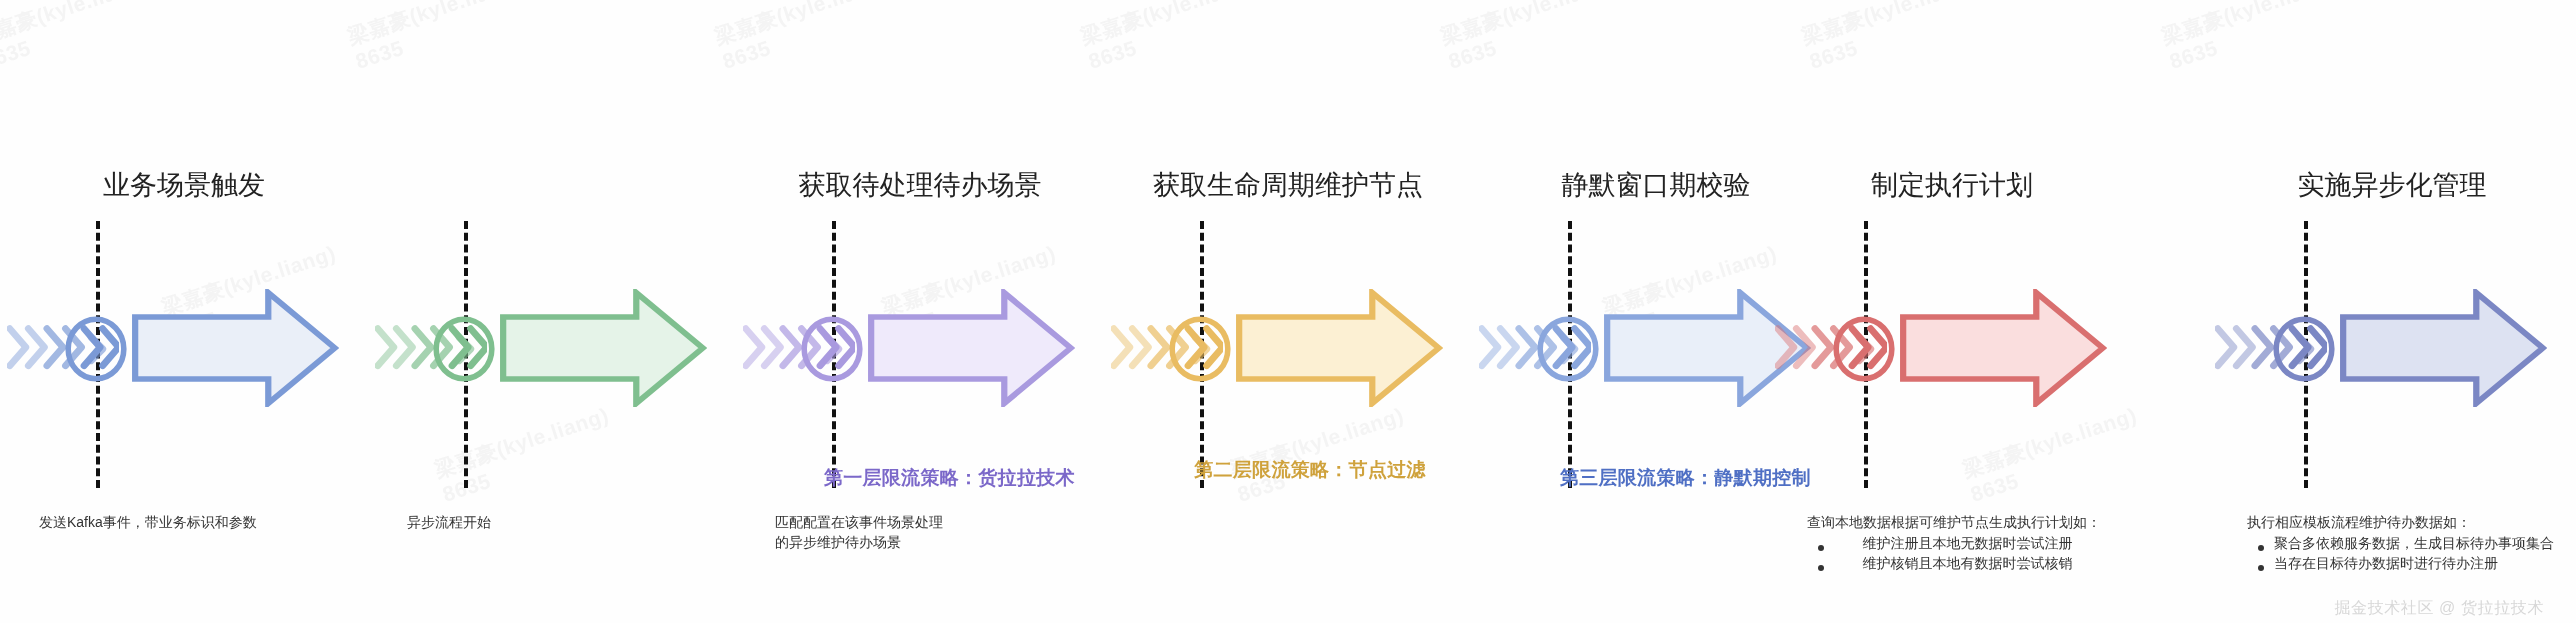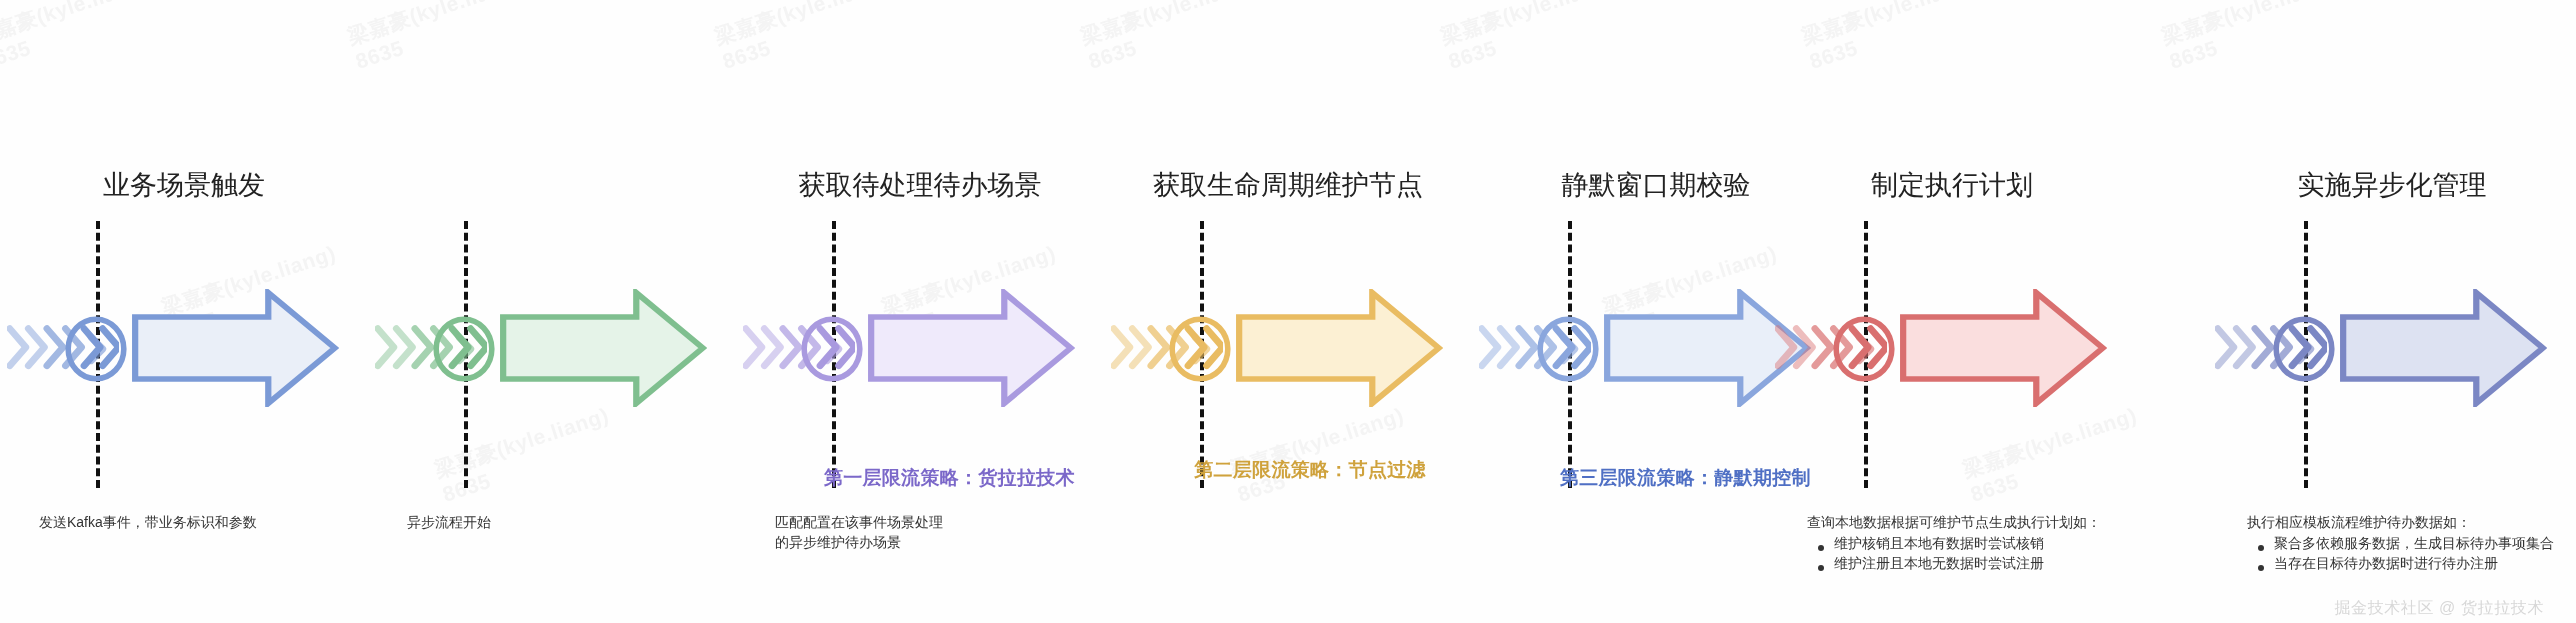--- a/index.html
+++ b/index.html
@@ -336,25 +336,25 @@
               <ellipse cx="55" cy="55" rx="45" ry="48" fill="none" stroke="#d96f6f" stroke-width="9"></ellipse>
               <path d="M47 36 L66 55 L47 74" fill="none" stroke="#d96f6f" stroke-opacity="0.62" stroke-width="11" stroke-linecap="round" stroke-linejoin="round"></path>
             </svg>
           </div>
           <div class="bigarrow" style="left: 131px; width: 208px;">
             <svg class="bigarrow-svg" viewBox="0 0 300 190" preserveAspectRatio="none" xmlns="http://www.w3.org/2000/svg">
               <path d="M6 45 L198 45 L198 6 L294 95 L198 184 L198 145 L6 145 Z" fill="#fadede" stroke="#d96f6f" stroke-width="9" stroke-linejoin="miter"></path>
             </svg>
           </div>
         </div>
-        <div class="desc" style="top: 513px; left: 39px;">
+        <div class="desc" style="top: 513px; left: 39px; text-align: center;">
           <div class="line">查询本地数据根据可维护节点生成执行计划如：</div>
           <ul>
+            <li>维护注册且本地无数据时尝试注册</li>
             <li>维护核销且本地有数据时尝试核销</li>
-            <li>维护注册且本地无数据时尝试注册</li>
           </ul>
         </div>
       </div>
       <div class="stage" style="left: 2208px; width: 368px;">
         <div class="stage-title">实施异步化管理</div>
         <div class="lifeline" style="left: 96px;"></div>
         <div class="band">
           <div class="chevrons" style="left: 6.6px;">
             <svg class="chev-svg" viewBox="0 0 180 105" xmlns="http://www.w3.org/2000/svg">
               <path d="M4 22 L30 52 L4 82" fill="none" stroke="#7b87c4" stroke-opacity="0.45" stroke-width="11" stroke-linecap="round" stroke-linejoin="round"></path>

